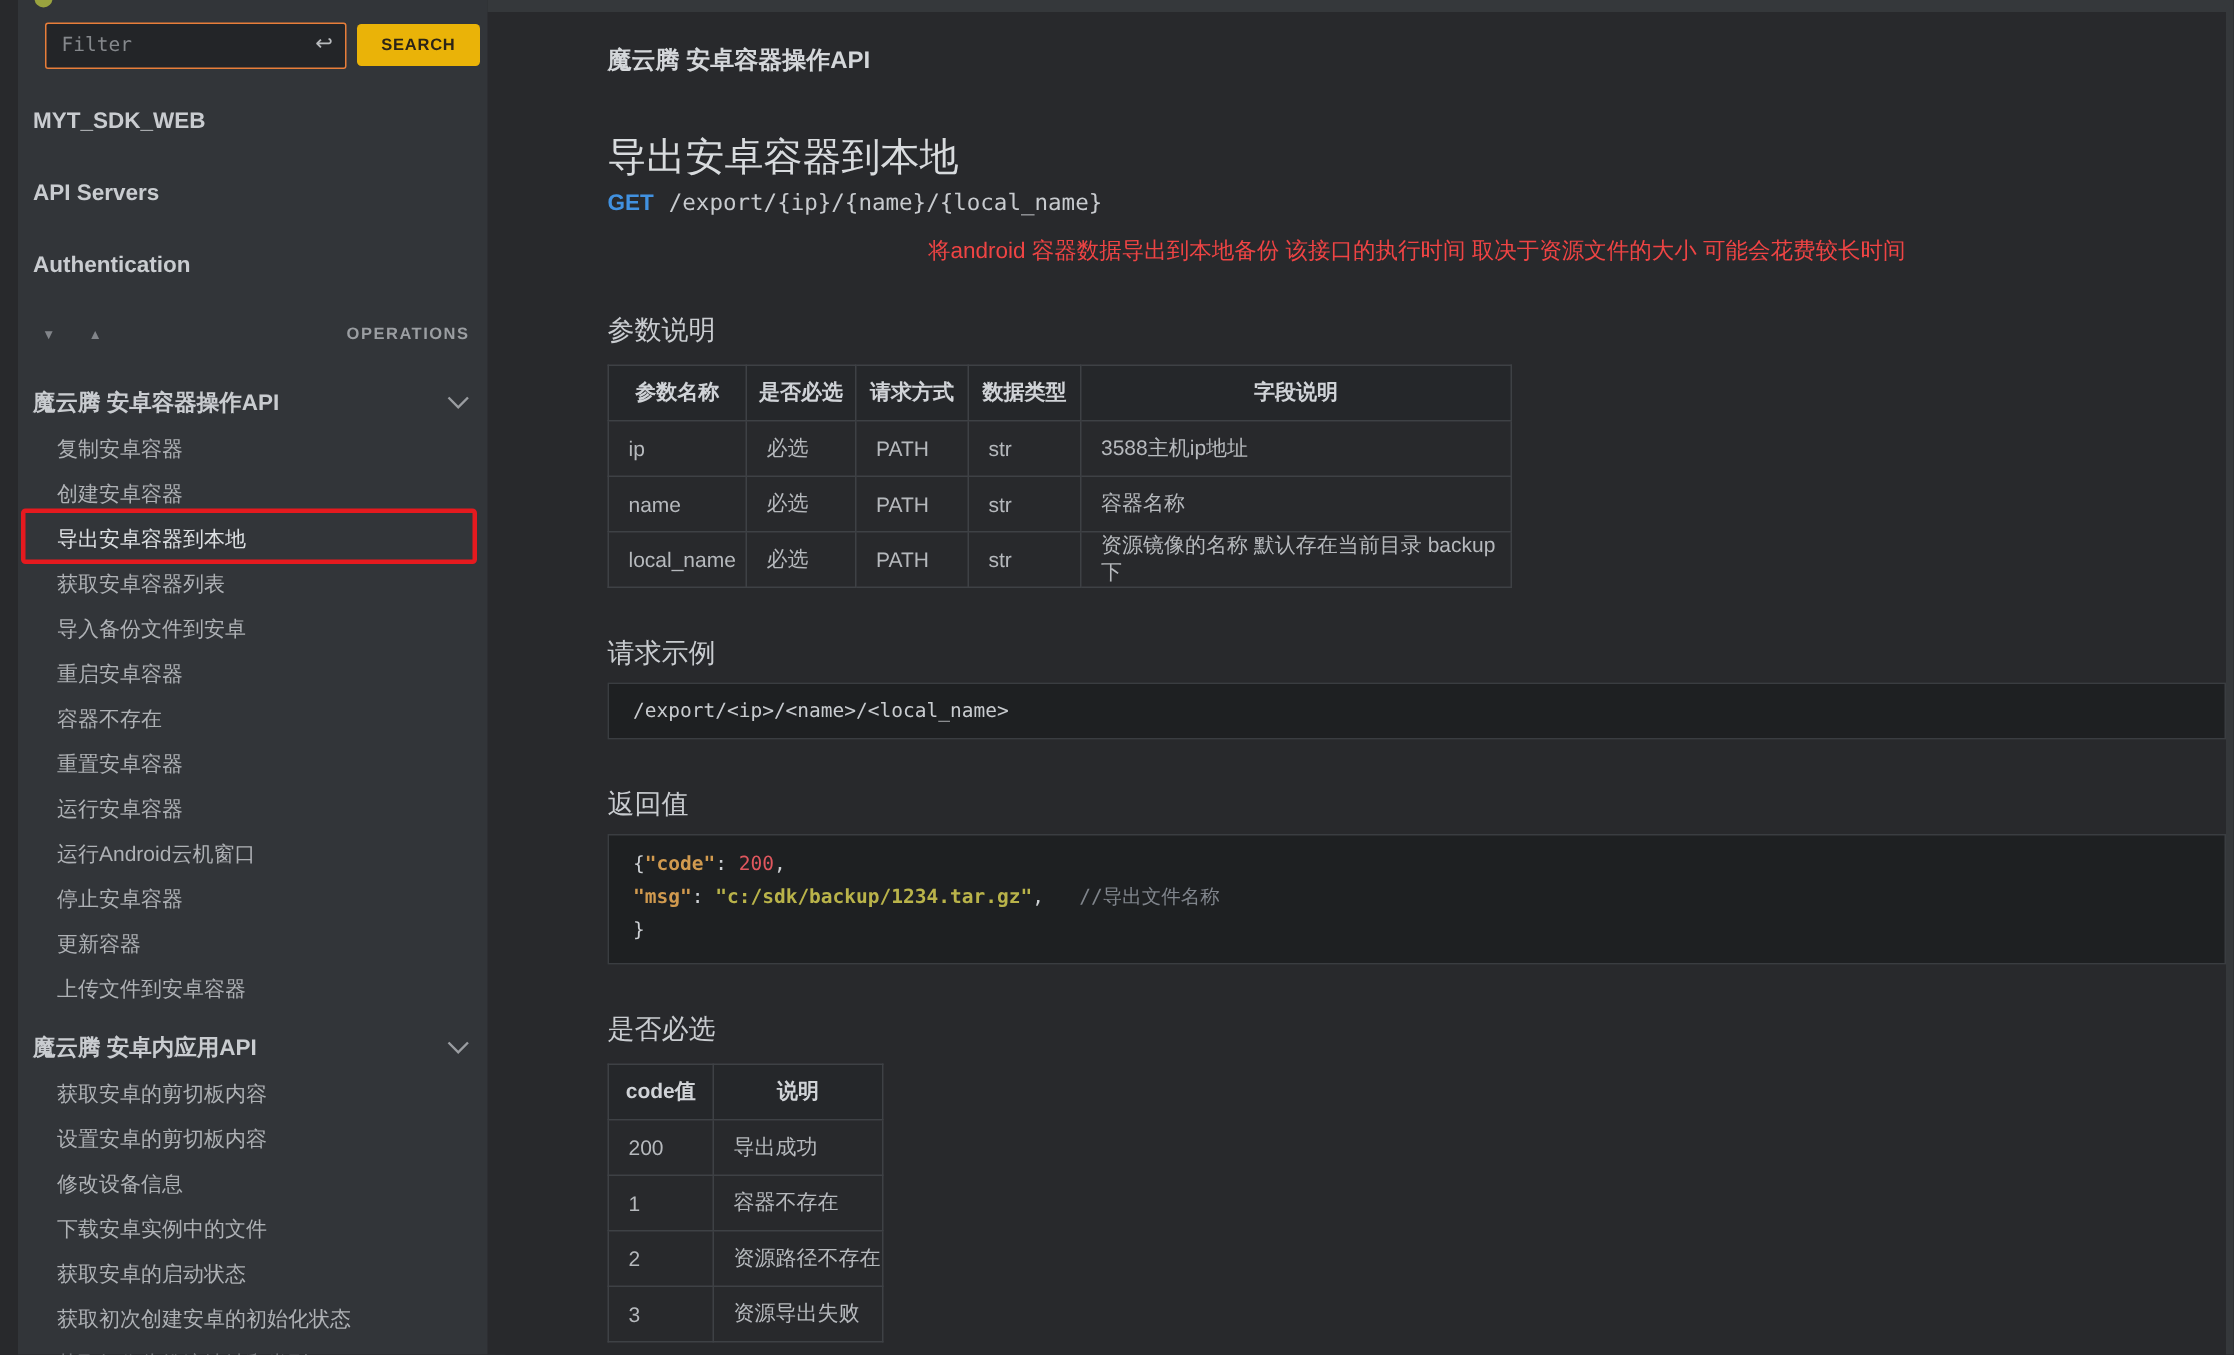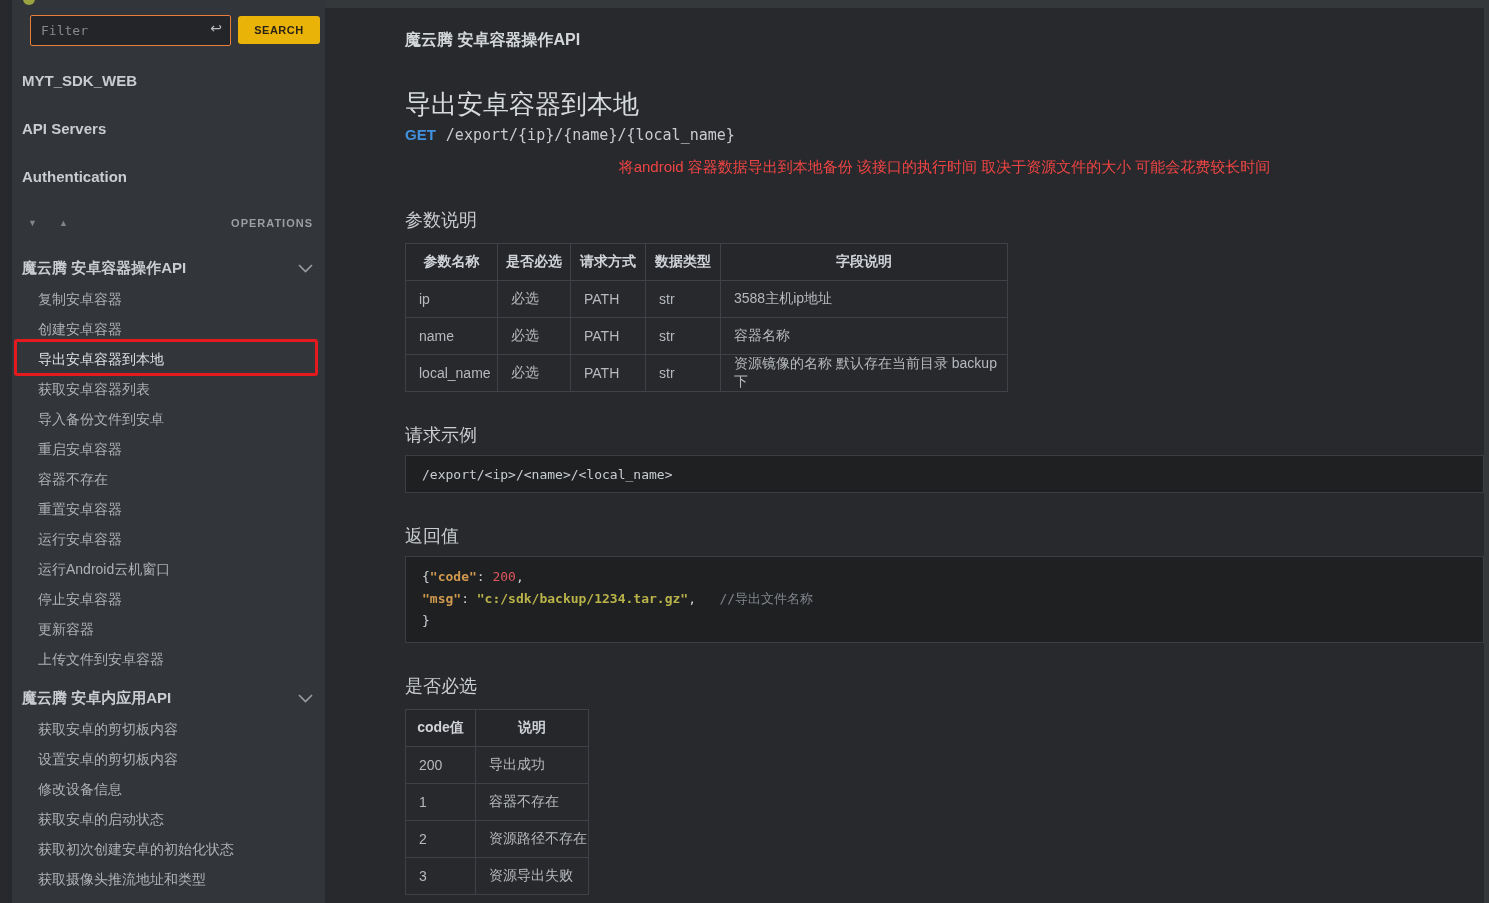--- a/index.html
+++ b/index.html
@@ -120,20 +120,21 @@
         <span>魔云腾 安卓内应用API</span>
         <span class="chev">
           <svg width="15" height="9" viewBox="0 0 15 9" fill="none">
             <polyline points="1,1 7.5,7.5 14,1" stroke="#9a9da1" stroke-width="1.6"></polyline>
           </svg>
         </span>
       </div>
       <div class="nav-item">获取安卓的剪切板内容</div>
       <div class="nav-item">设置安卓的剪切板内容</div>
       <div class="nav-item">修改设备信息</div>
+      <div class="nav-item">下载安卓实例中的文件</div>
       <div class="nav-item">获取安卓的启动状态</div>
       <div class="nav-item">获取初次创建安卓的初始化状态</div>
       <div class="nav-item">获取摄像头推流地址和类型</div>
     </nav>
   <div class="side-scroll"></div>
 </div>
 
 <div class="main">
   <div class="top-strip"></div>
   <div class="content">

